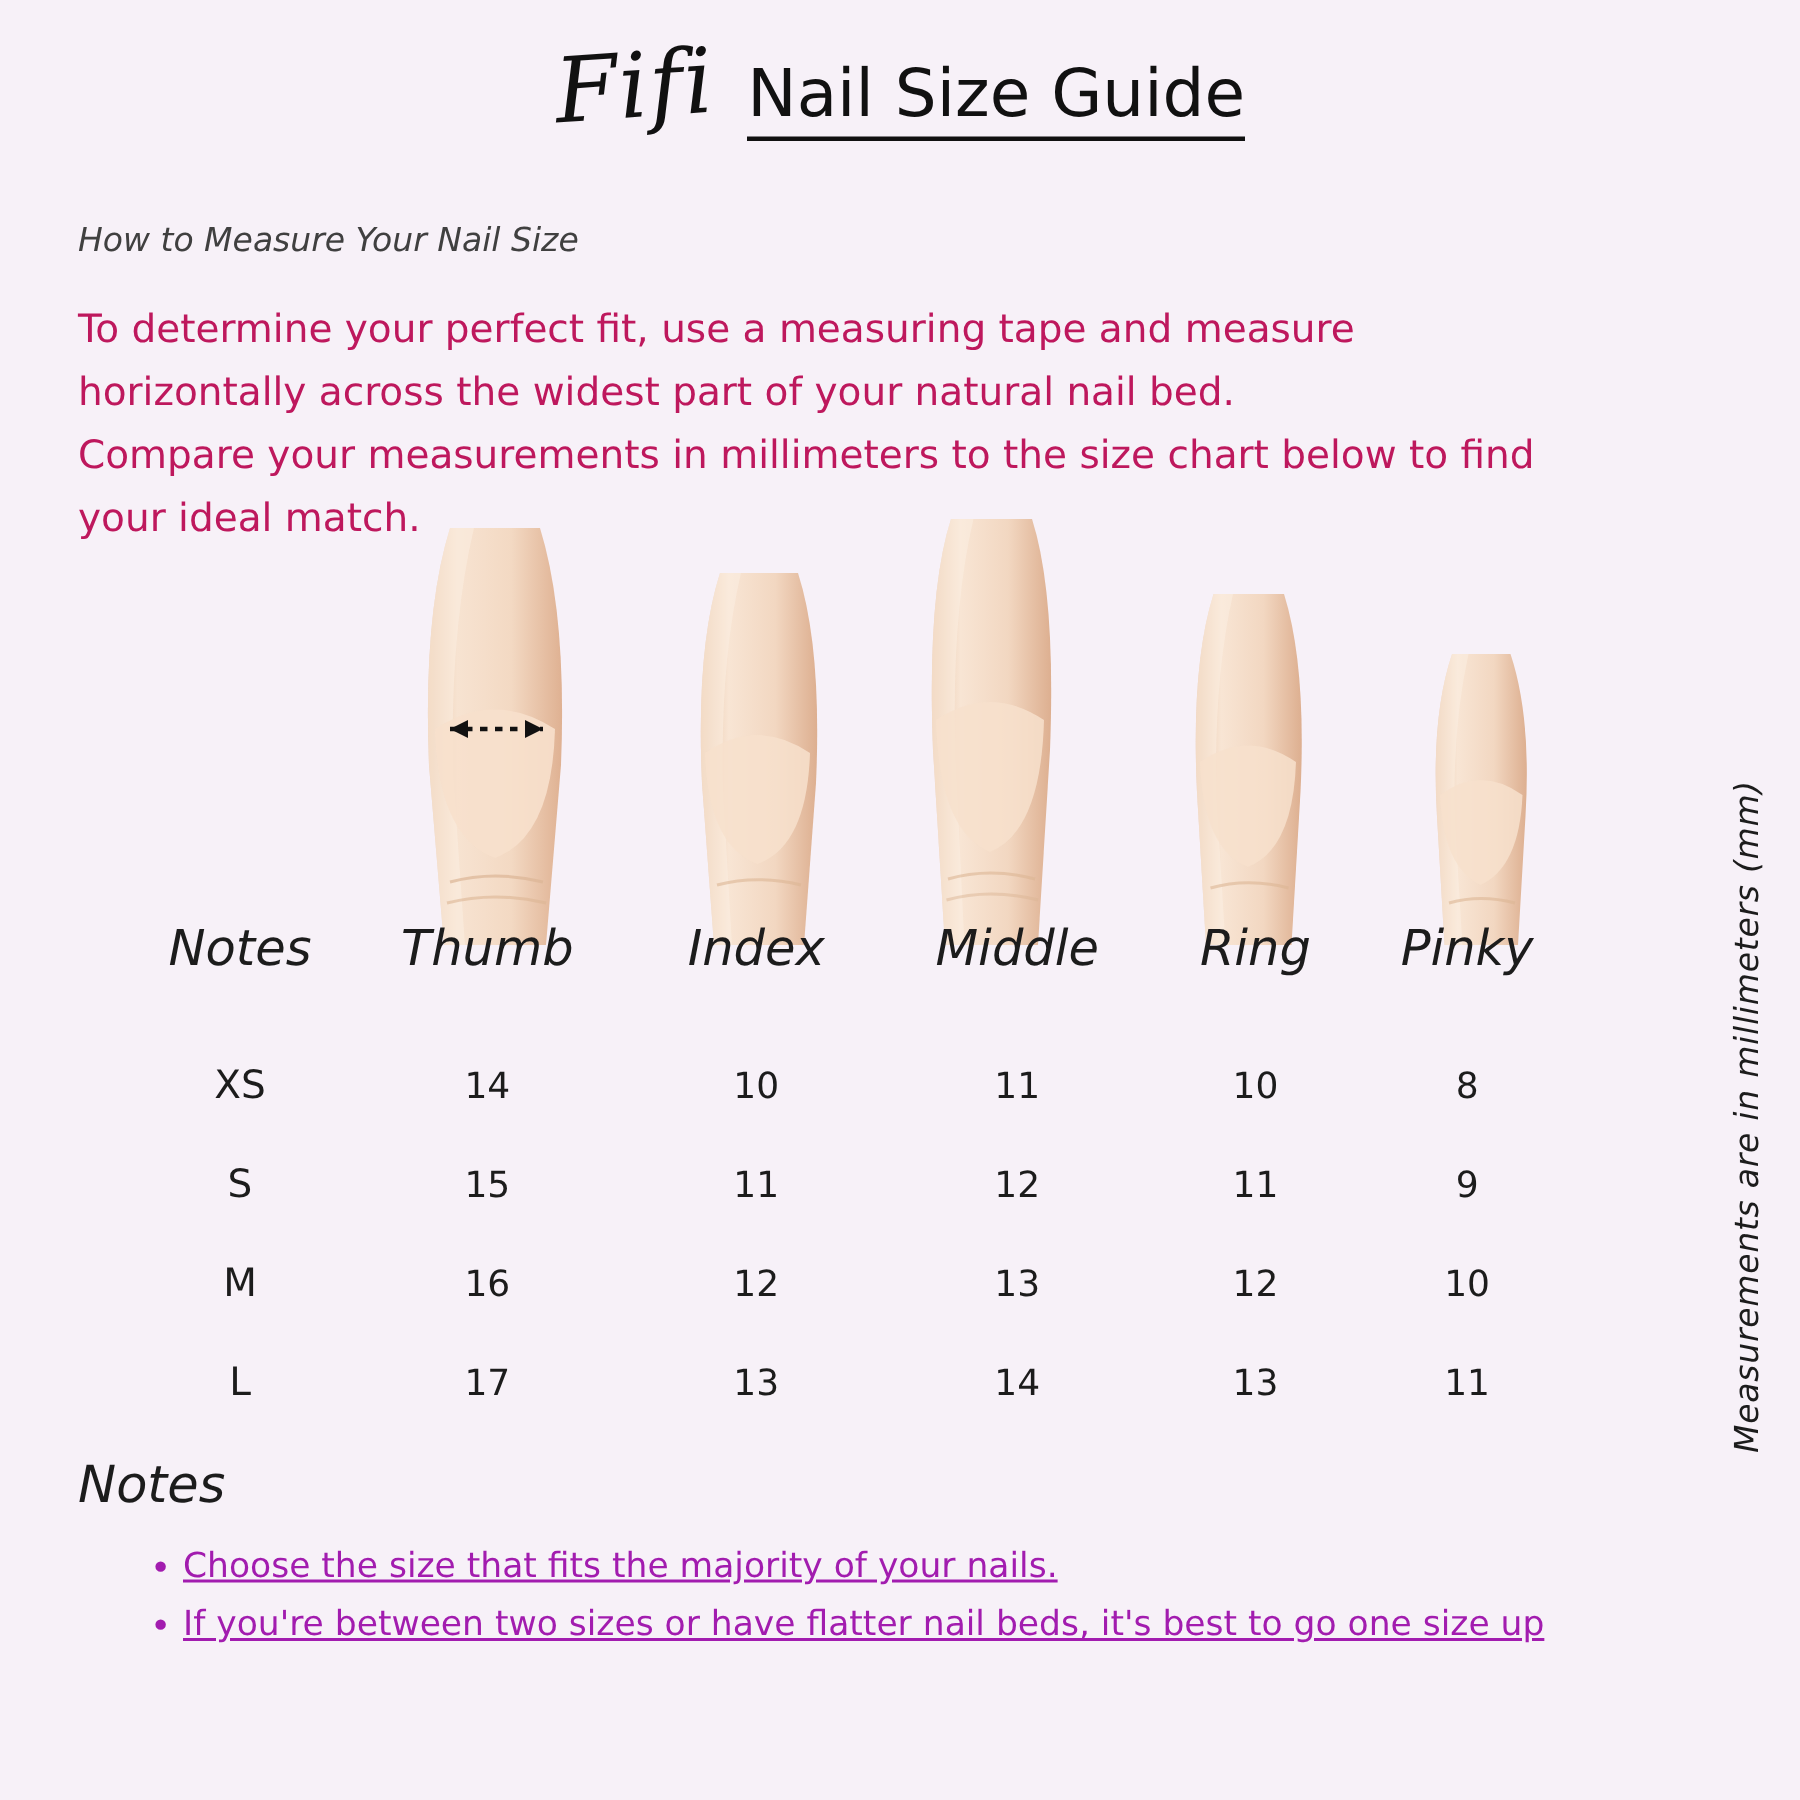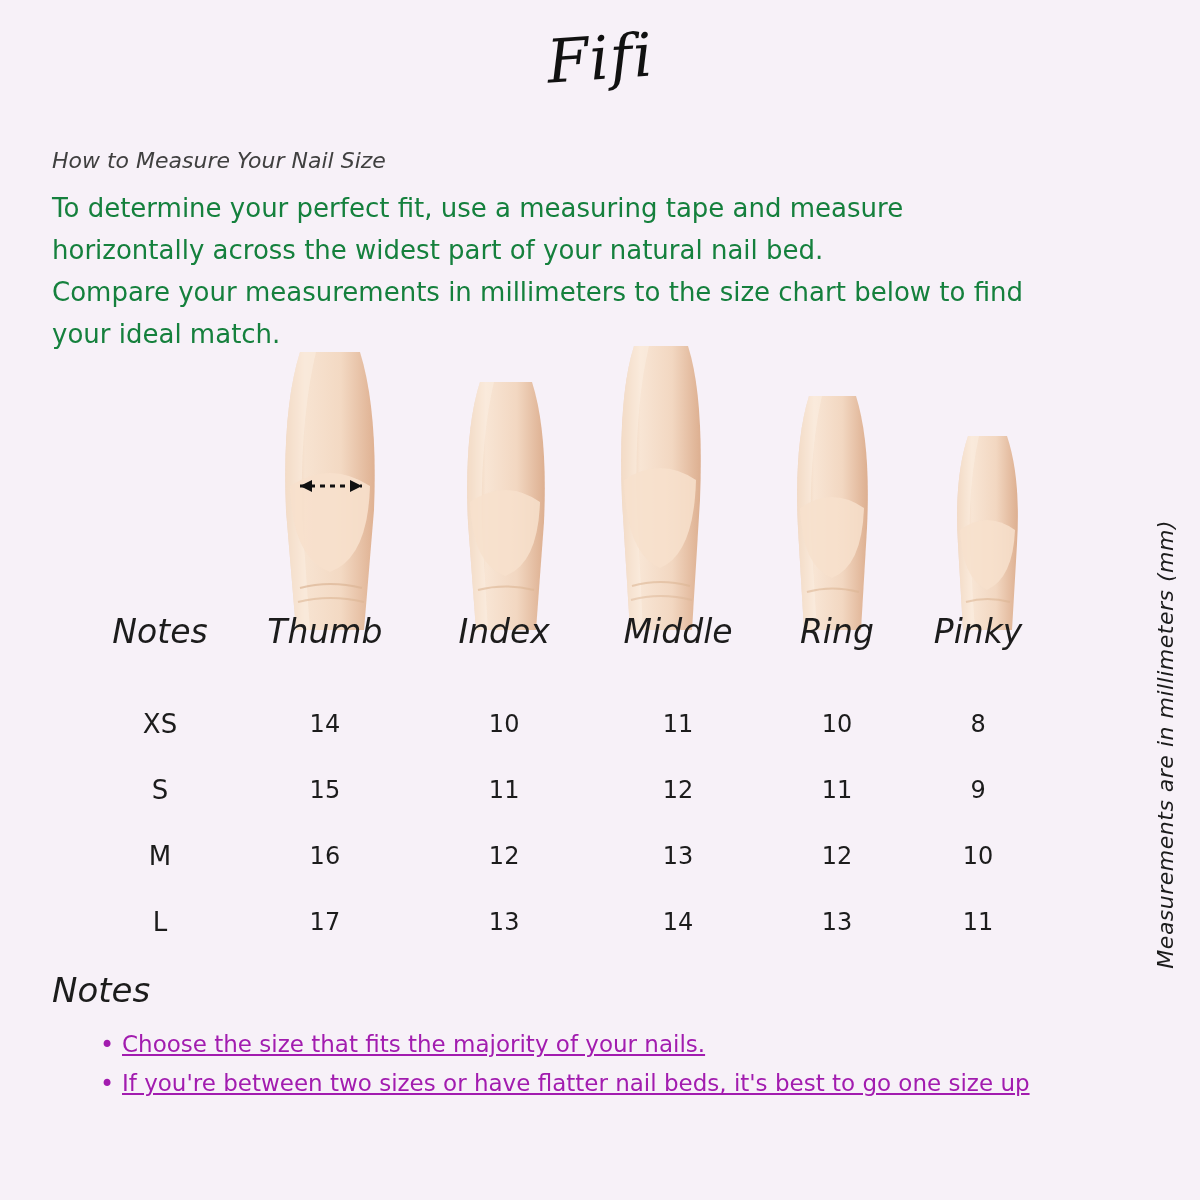--- a/index.html
+++ b/index.html
@@ -56,25 +56,25 @@
     left: 52px;
     top: 148px;
     font-size: 22px;
     font-style: italic;
     color: #404040;
     font-family: "DejaVu Sans", sans-serif;
   }
   .intro {
     position: absolute;
     left: 52px;
-    top: 191px;
+    top: 203px;
     width: 1070px;
     font-size: 26px;
     line-height: 1.38;
-    color: #15803d;
+    color: #be185d;
   }
   .intro p {
     margin: 0 0 6px 0;
   }
 
   
   .nails {
     position: absolute;
     left: 0;
     top: 340px;
@@ -170,20 +170,21 @@
     font-size: 24px;
   }
 </style>
 </head>
 <body>
 
 <div class="page">
 
   <div class="header">
     <div class="brand">Fifi</div>
+    <div class="guide-title">Nail Size Guide</div>
   </div>
 
   <div class="section-title">How to Measure Your Nail Size</div>
   <div class="intro">
     <p>To determine your perfect fit, use a measuring tape and measure</p>
     <p>horizontally across the widest part of your natural nail bed.</p>
     <p>Compare your measurements in millimeters to the size chart below to find</p>
     <p>your ideal match.</p>
   </div>
 

